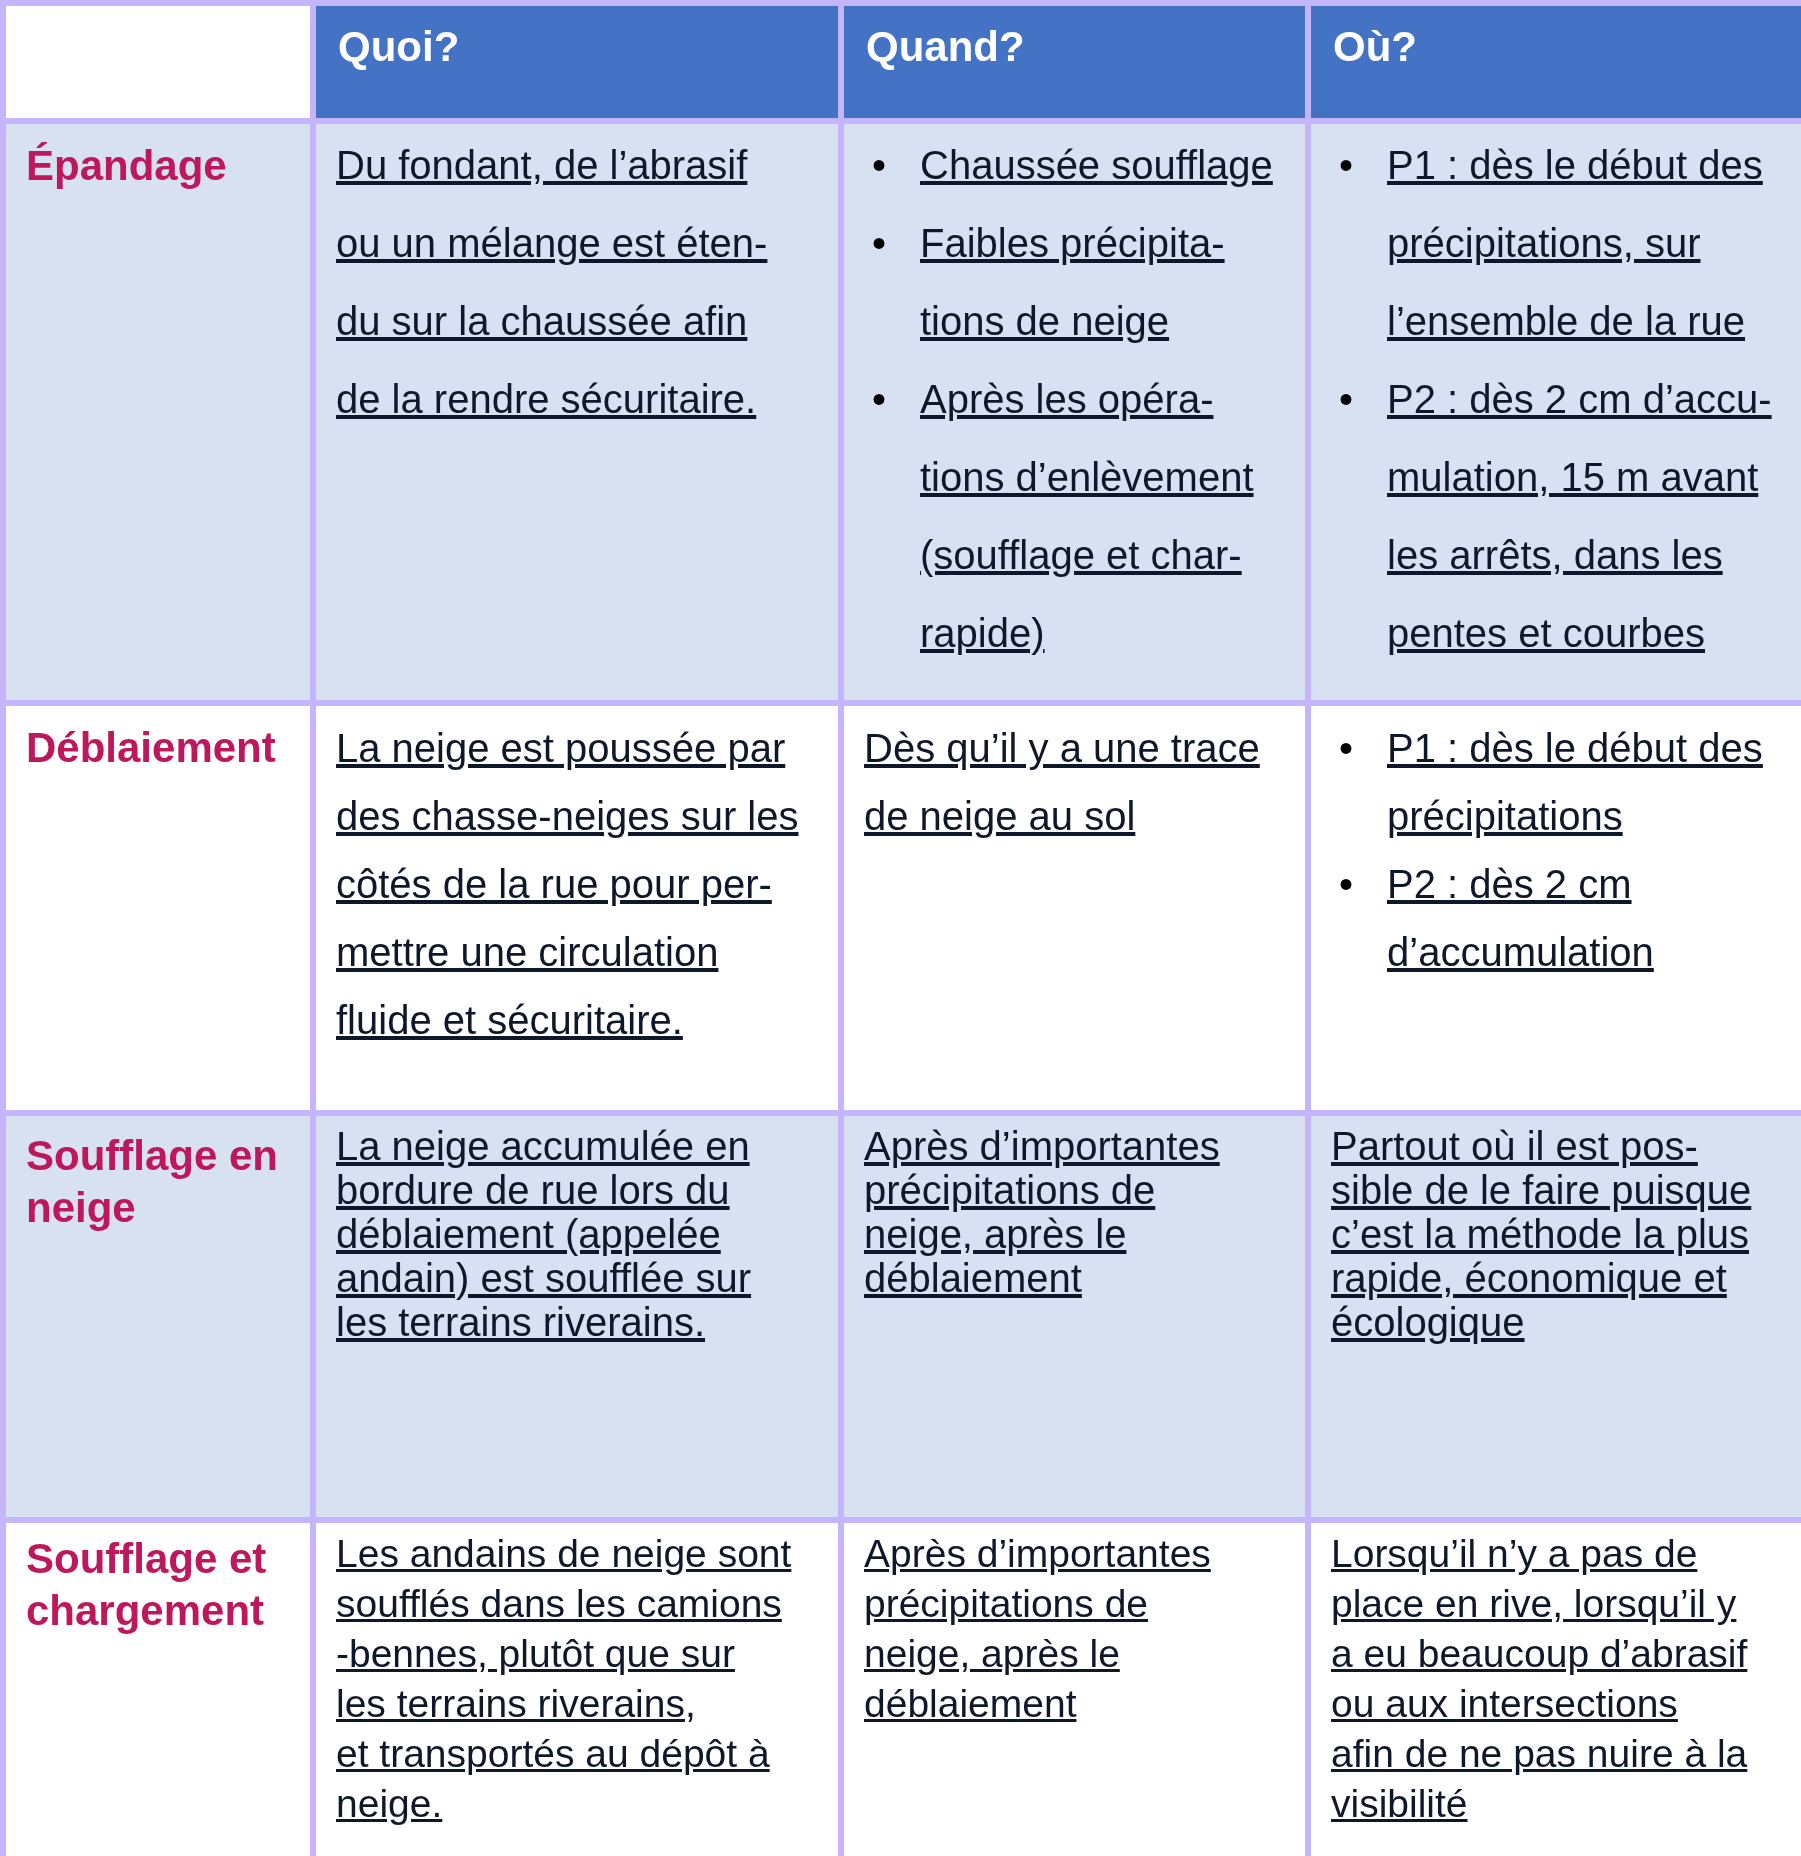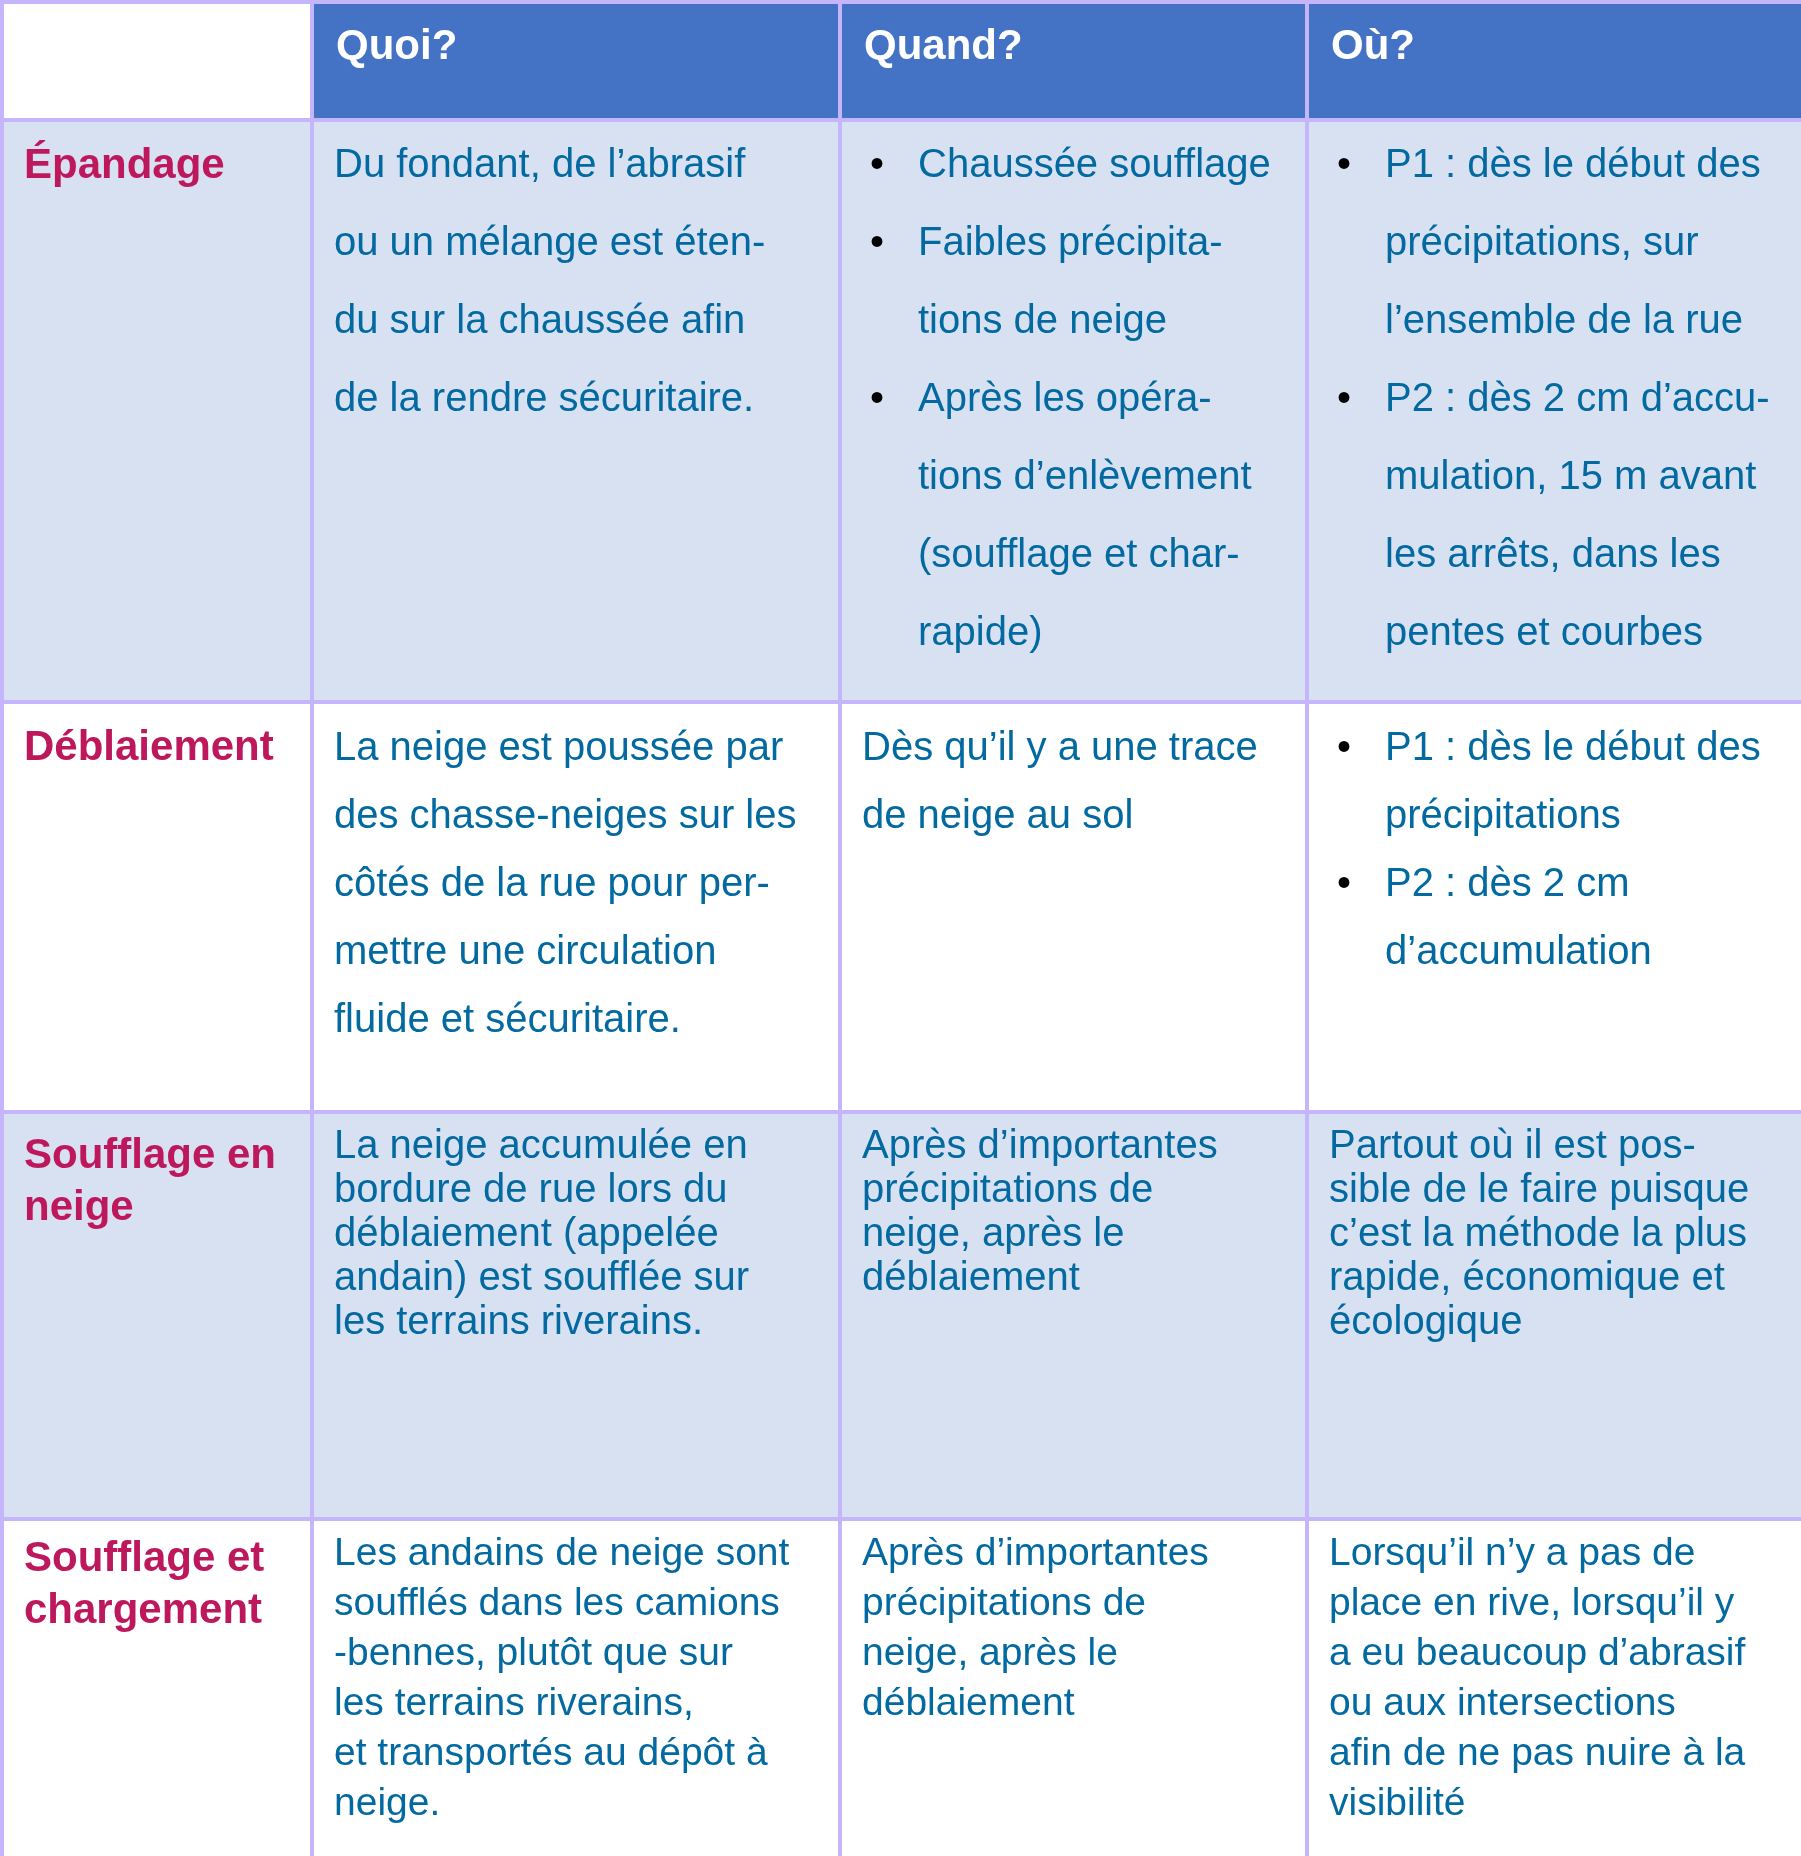--- a/index.html
+++ b/index.html
@@ -17,21 +17,21 @@
     height: 1856px;
   }
   table.snow-table {
     border-collapse: collapse;
     table-layout: fixed;
     width: 1801px;
     height: 1856px;
   }
   table.snow-table th,
   table.snow-table td {
-    border: 4px solid #c4b5fd;
+    border: 6px solid #c4b5fd;
     vertical-align: top;
     overflow: hidden;
   }
   
   col.c-label { width: 310px; }
   col.c-quoi  { width: 528px; }
   col.c-quand { width: 467px; }
   col.c-ou    { width: 496px; }
 
   
@@ -61,23 +61,24 @@
   tbody tr.plain  td { background: #ffffff; }
 
   td.row-label {
     font-weight: bold;
     color: #be185d;
     font-size: 42px;
     line-height: 52px;
     padding: 14px 14px 0 20px;
   }
   td.body-cell {
-    color: #0369a1;
+    color: #0f172a;
     font-size: 40px;
     padding: 6px 14px 0 20px;
+    text-decoration: underline;
   }
   
   tbody tr:nth-child(1) td.body-cell { line-height: 78px; padding-top: 2px; }
   tbody tr:nth-child(2) td.body-cell { line-height: 68px; padding-top: 8px; }
   tbody tr:nth-child(3) td.body-cell { line-height: 44px; padding-top: 8px; }
   tbody tr:nth-child(4) td.body-cell { line-height: 50px; padding-top: 6px; font-size: 39px; }
   tbody tr:nth-child(1) td.row-label { padding-top: 16px; }
   tbody tr:nth-child(2) td.row-label { padding-top: 16px; }
   tbody tr:nth-child(3) td.row-label { padding-top: 14px; }
   tbody tr:nth-child(4) td.row-label { padding-top: 10px; }

